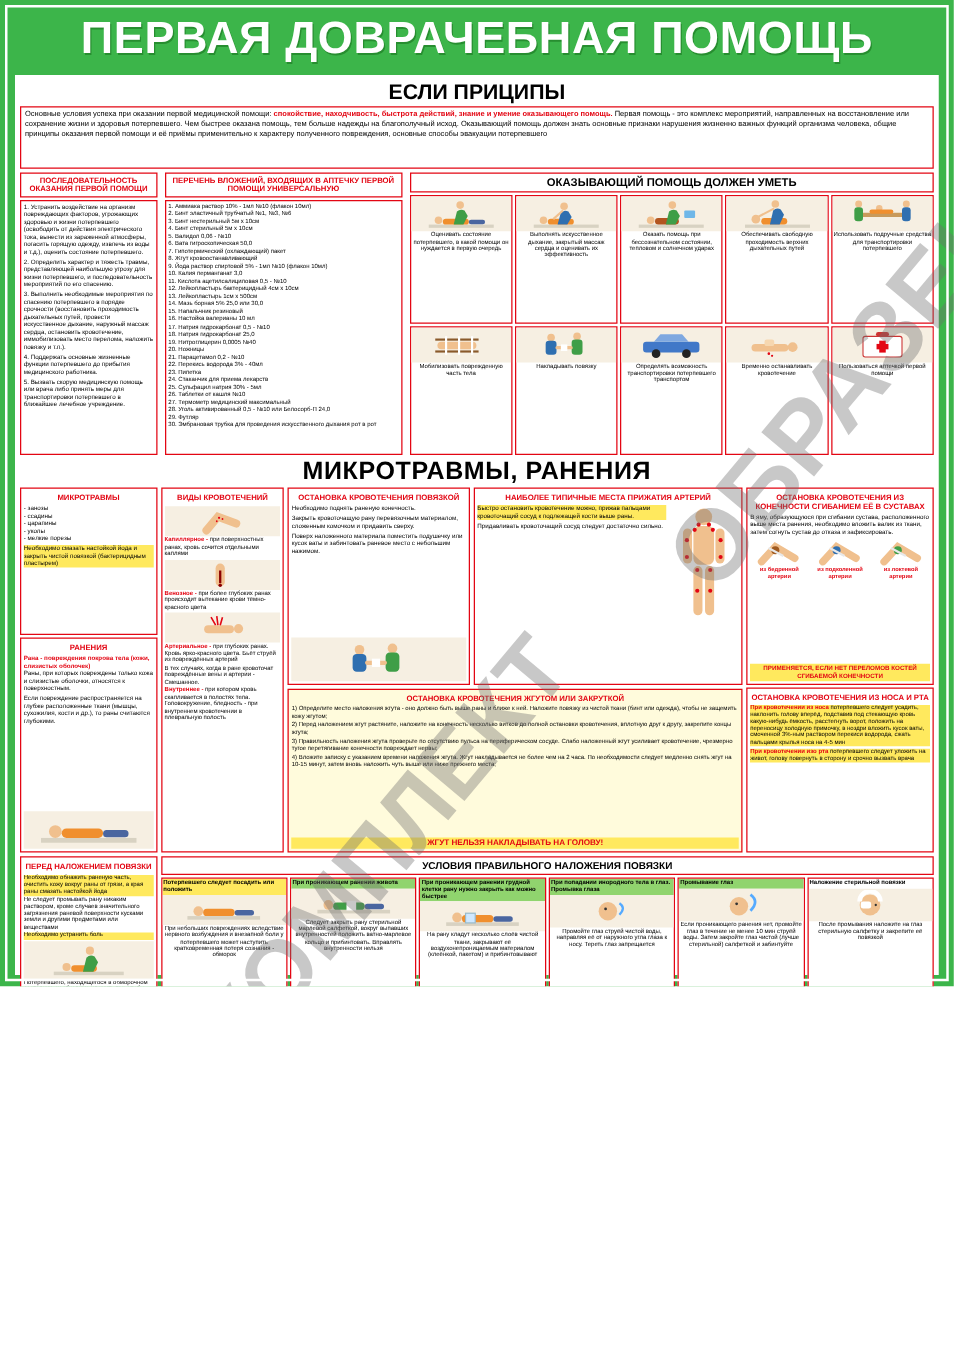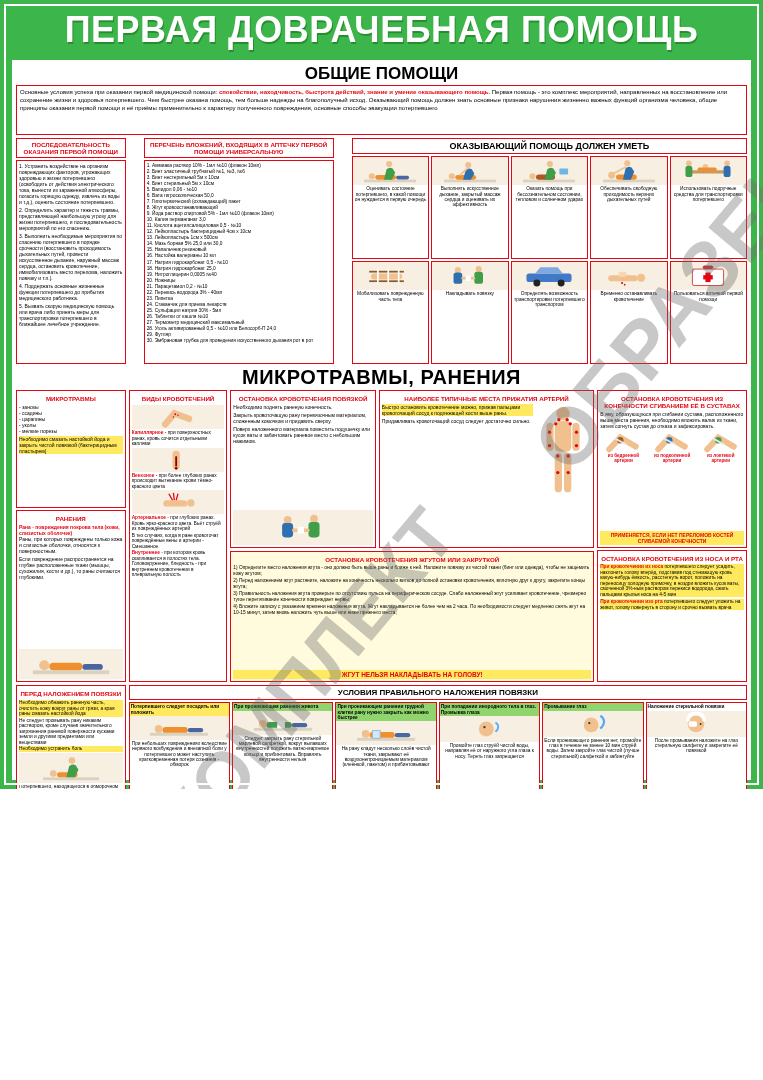--- a/index.html
+++ b/index.html
@@ -17,21 +17,21 @@
 .grow{flex:1 1 auto;min-height:0}
 .t5{font-size:5px;line-height:1.2}
 .t48{font-size:4.8px;line-height:1.15}
 .para{margin-bottom:2px}
 .kitline{margin-bottom:.5px}
 .redb{color:var(--red,#e30613);font-weight:bold}
 .hl{background:var(--yellow,#ffe95e)}
 .hlg{background:var(--lightgreen,#90d46e)}
 .ctr{text-align:center}
 .intro{font-size:6px;line-height:1.3;height:50px;flex:0 0 auto;padding:3px}
-.row3{display:flex;gap:18px;height:226px;flex:0 0 auto}
+.row3{display:flex;gap:6px;height:226px;flex:0 0 auto}
 .w-seq{width:15%}.w-kit{width:26%}.w-skl{flex:1;min-width:0}
 .skills-grid{display:grid;grid-template-columns:repeat(5,1fr);grid-auto-rows:1fr;gap:2px;flex:1;min-height:0}
 .cell{border:1px solid var(--red,#e30613);display:flex;flex-direction:column;overflow:hidden;background:#fff}
 .fig{display:flex;align-items:center;justify-content:center;background:#f6efe2;flex:0 0 auto;padding:1px}
 .cap{font-size:4.8px;line-height:1.12;padding:1px;text-align:center}
 .mt-row{display:flex;gap:3px;height:292px;flex:0 0 auto}
 .w-a{width:15%}.w-b{width:13.5%}.w-e{width:20.5%}
 .w-mid{flex:1;min-width:0;display:flex;flex-direction:column;gap:3px}
 .mid-top{display:flex;gap:3px;height:158px;flex:0 0 auto}
 .w-pb{width:40%}.w-ap{flex:1;min-width:0}
@@ -54,21 +54,21 @@
 </style>
 </head>
 <body>
 
 <div class="poster">
   <div class="frame"></div>
   <div class="title">ПЕРВАЯ ДОВРАЧЕБНАЯ ПОМОЩЬ</div>
 
   <div class="panel">
 
-    <div class="sec-head sh1">ОБЩИЕ ПОМОЩИ</div>
+    <div class="sec-head sh1">ЕСЛИ ПРИЦИПЫ</div>
 
     <div class="box intro">
       <span>Основные условия успеха при оказании первой медицинской помощи: </span><b class="redb">спокойствие, находчивость, быстрота действий, знание и умение оказывающего помощь.</b><span> Первая помощь - это комплекс мероприятий, направленных на восстановление или сохранение жизни и здоровья потерпевшего. Чем быстрее оказана помощь, тем больше надежды на благополучный исход. Оказывающий помощь должен знать основные признаки нарушения жизненно важных функций организма человека, общие принципы оказания первой помощи и её приёмы применительно к характеру полученного повреждения, основные способы эвакуации потерпевшего</span>
     </div>
 
     <div class="row3">
 
       <div class="colstack w-seq">
         <div class="box btitle">ПОСЛЕДОВАТЕЛЬНОСТЬ ОКАЗАНИЯ ПЕРВОЙ ПОМОЩИ</div>
         <div class="box grow t5">

